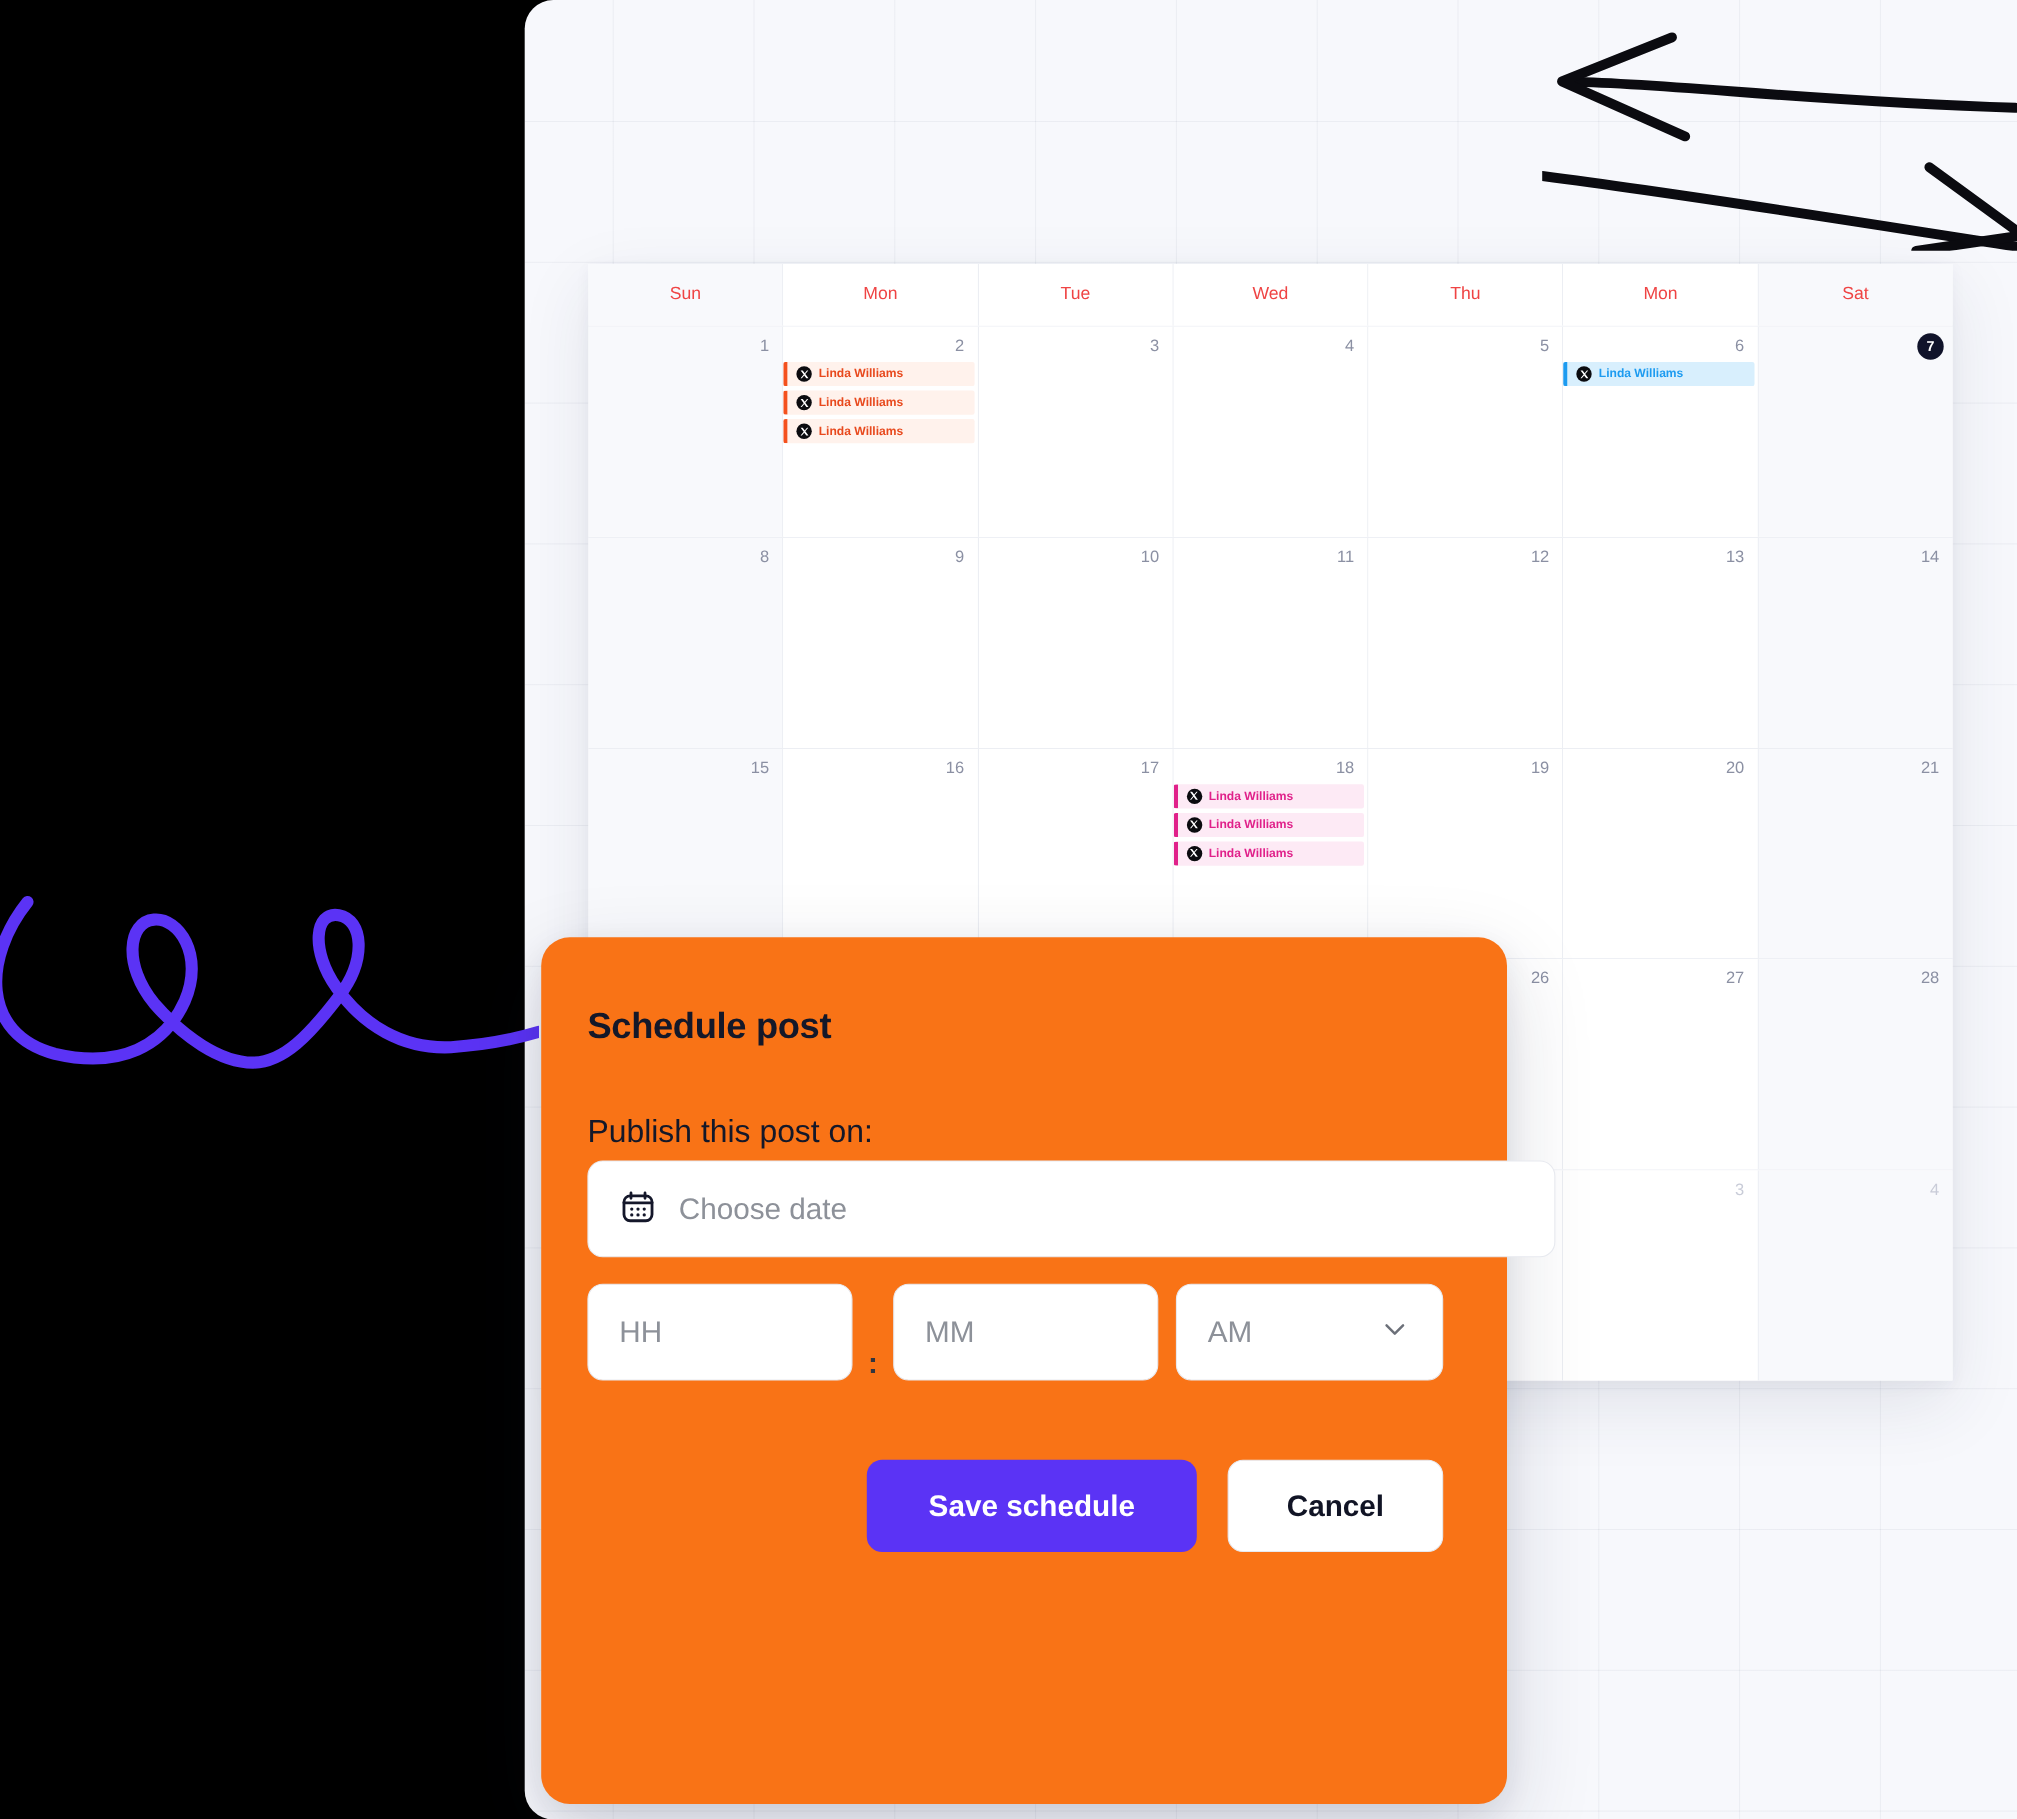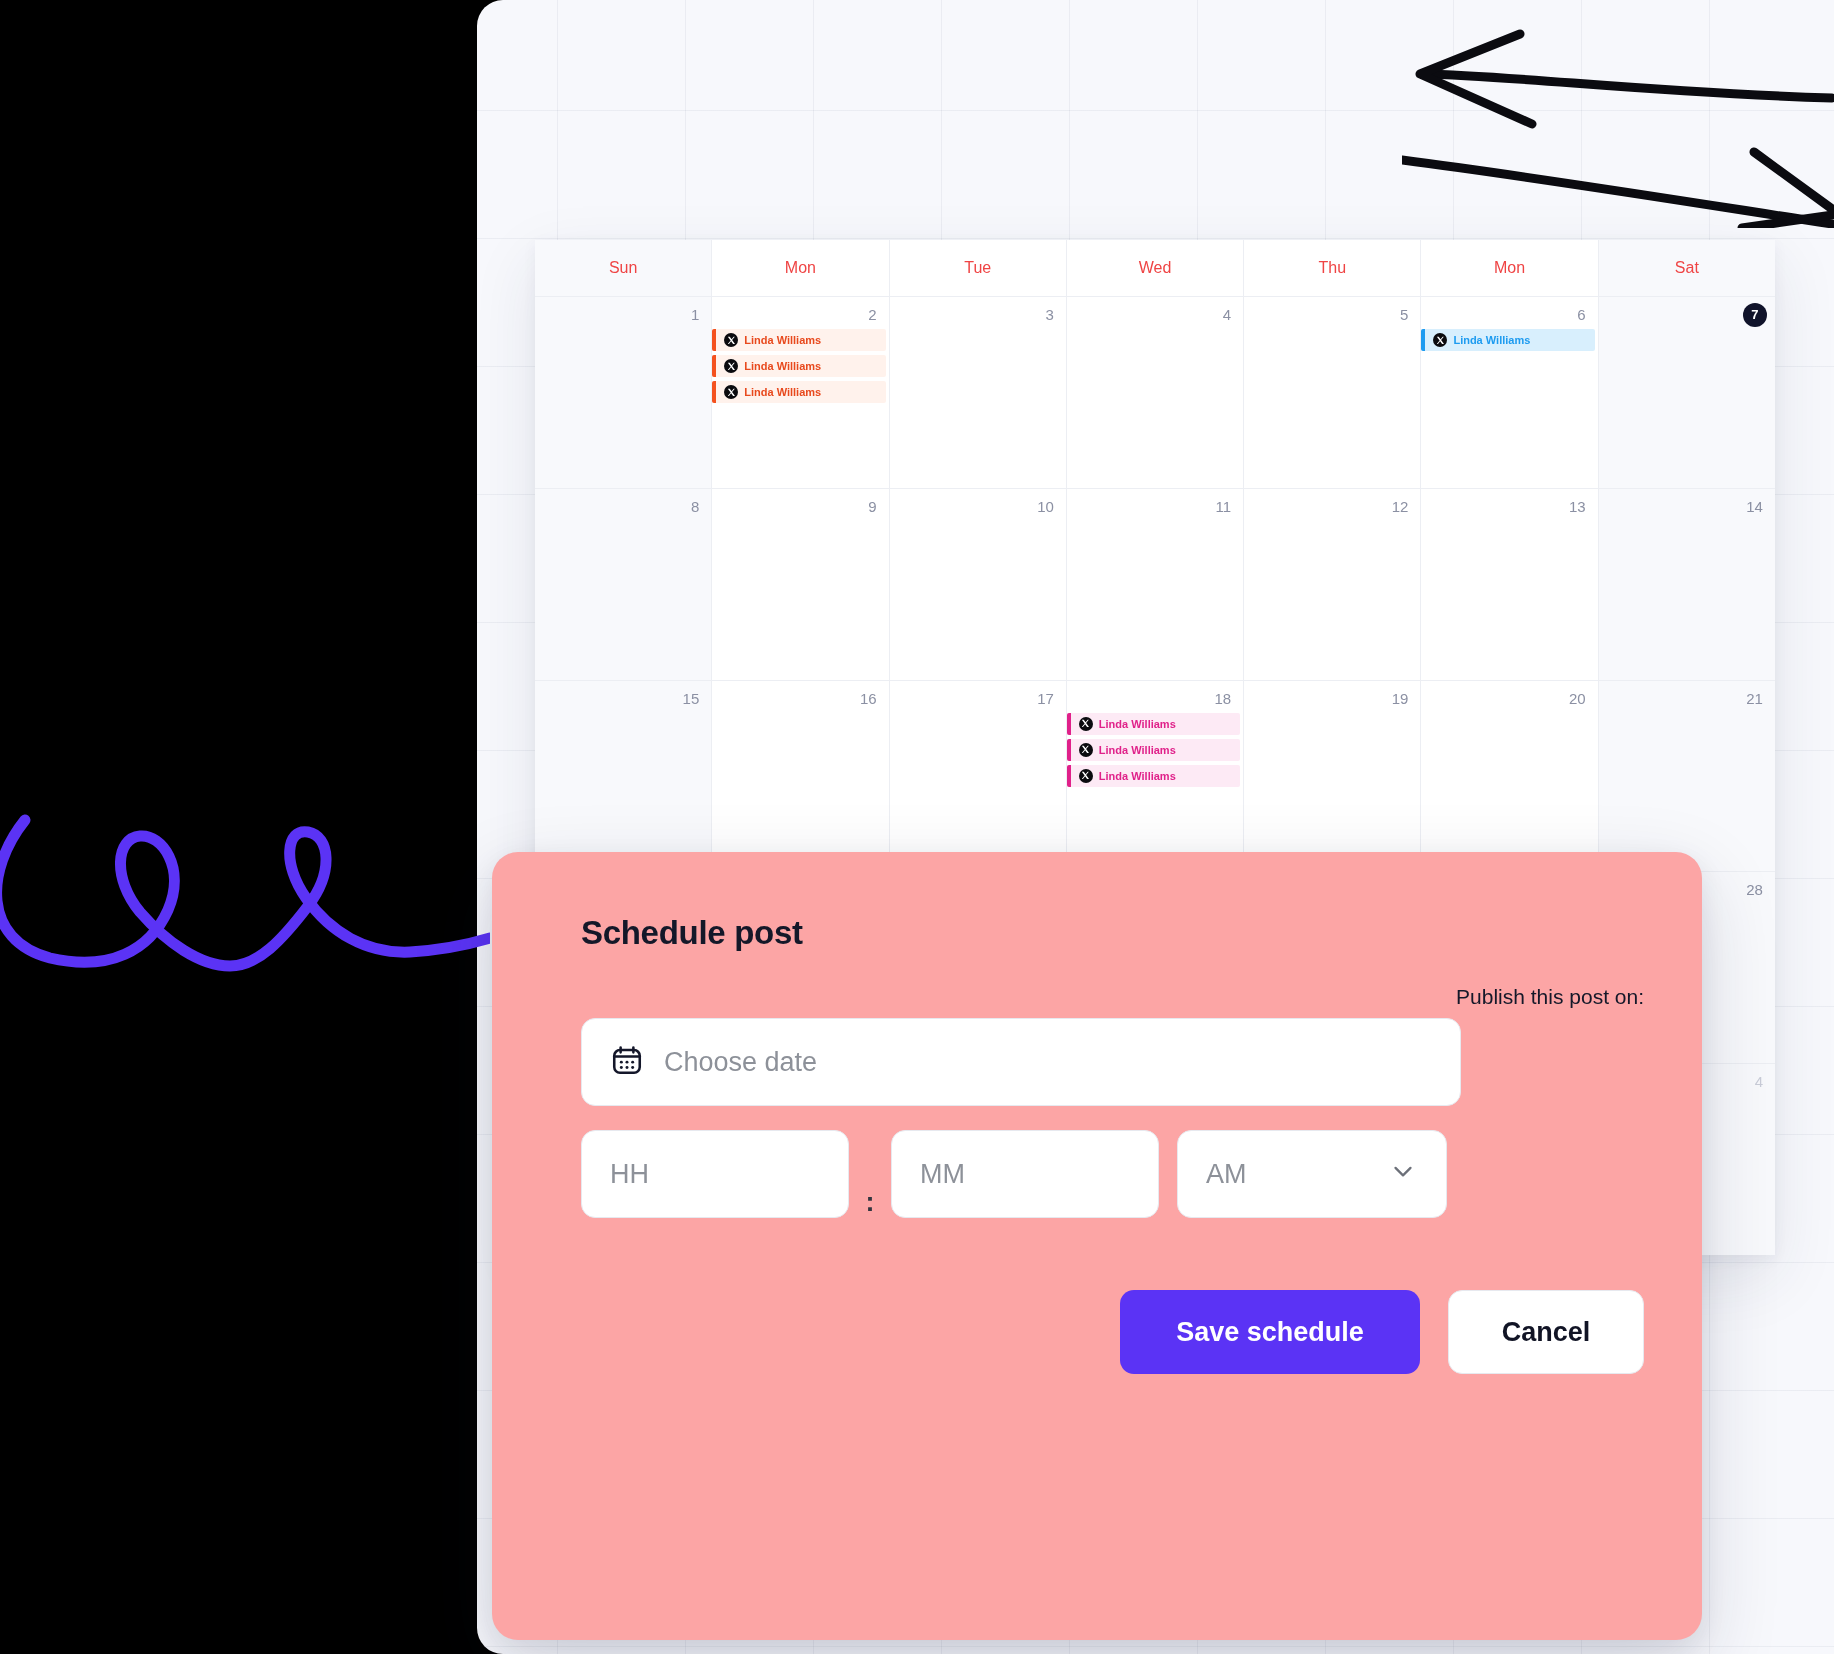--- a/index.html
+++ b/index.html
@@ -170,41 +170,40 @@
     display: inline-flex;
     align-items: center;
     justify-content: center;
   }
 
   
   .modal {
     position: absolute;
     left: 492px;
     top: 852px;
-    width: 1210px;
+    width: 878px;
     height: 788px;
-    background: #fca5a5;
+    background: #f97316;
     border-radius: 26px;
     box-shadow: 0 28px 80px rgba(25, 28, 60, 0.16),
                 0 8px 26px rgba(25, 28, 60, 0.08);
-    padding: 62px 58px 0 89px;
+    padding: 62px 58px 0 42px;
   }
 
   .modal-title {
     font-size: 33px;
     font-weight: 700;
     color: #141829;
     letter-spacing: -0.3px;
   }
 
   .field-label {
-    font-size: 21px;
+    font-size: 29px;
     color: #141829;
-    margin-top: 33px;
-    text-align: right;
+    margin-top: 61px;
   }
 
   .date-input {
     margin-top: 9px;
     height: 88px;
     width: 880px;
     border: 1.5px solid #e7e9ef;
     border-radius: 14px;
     display: flex;
     align-items: center;

